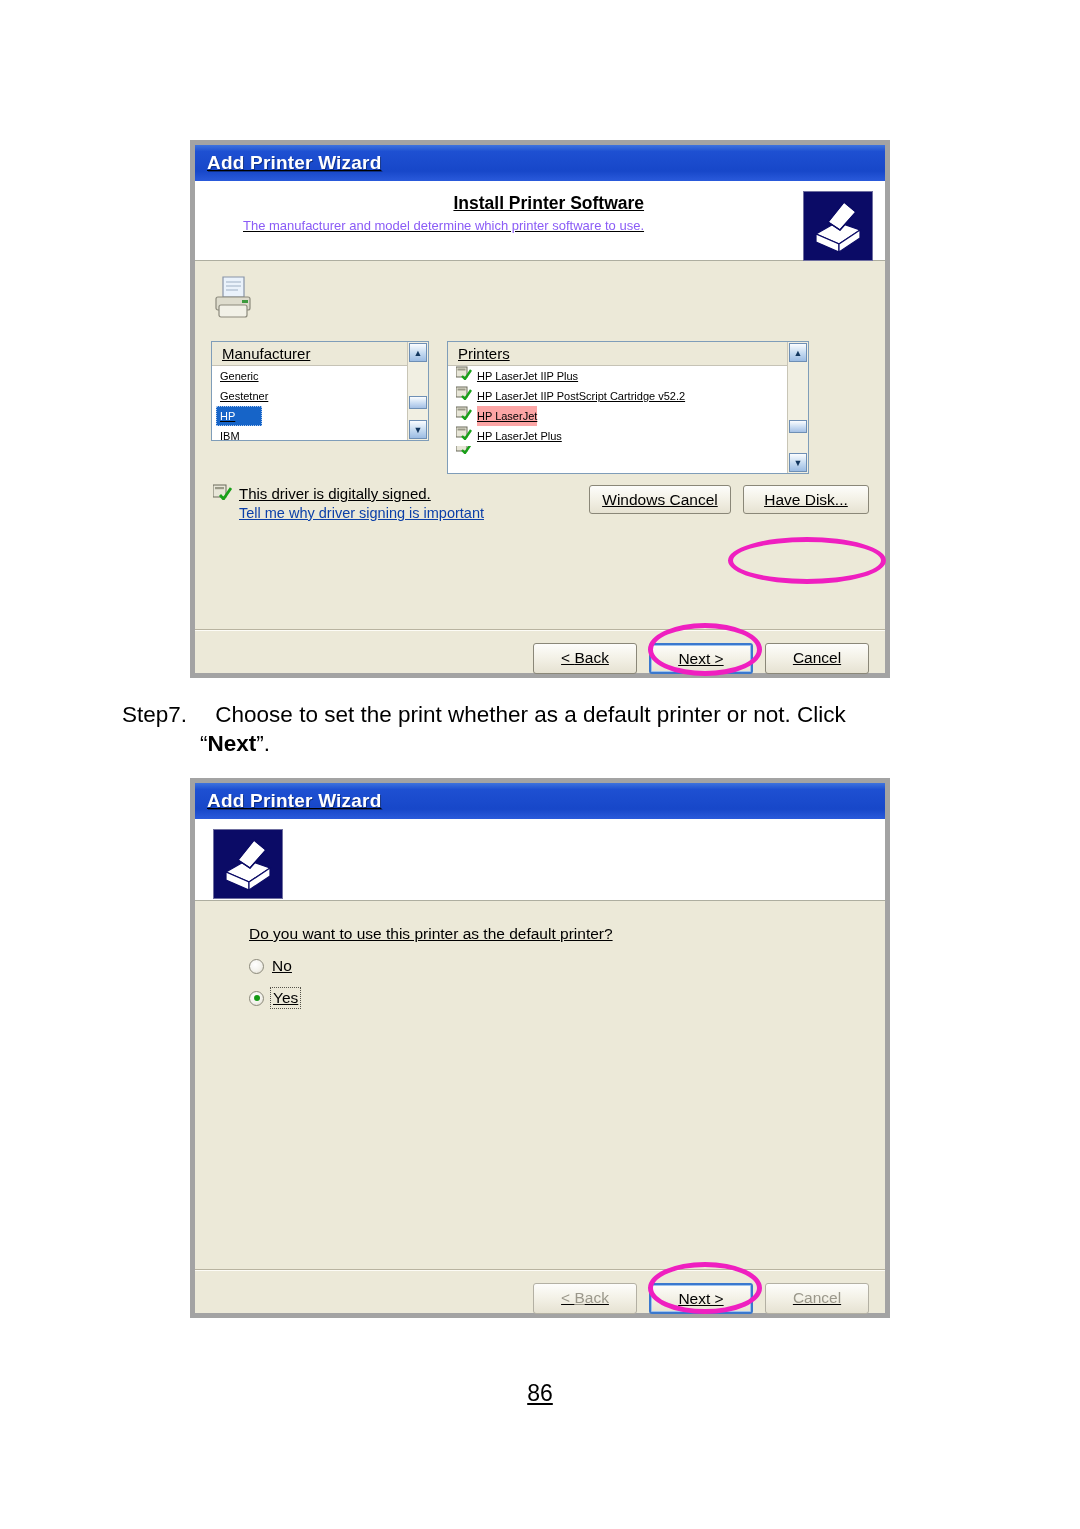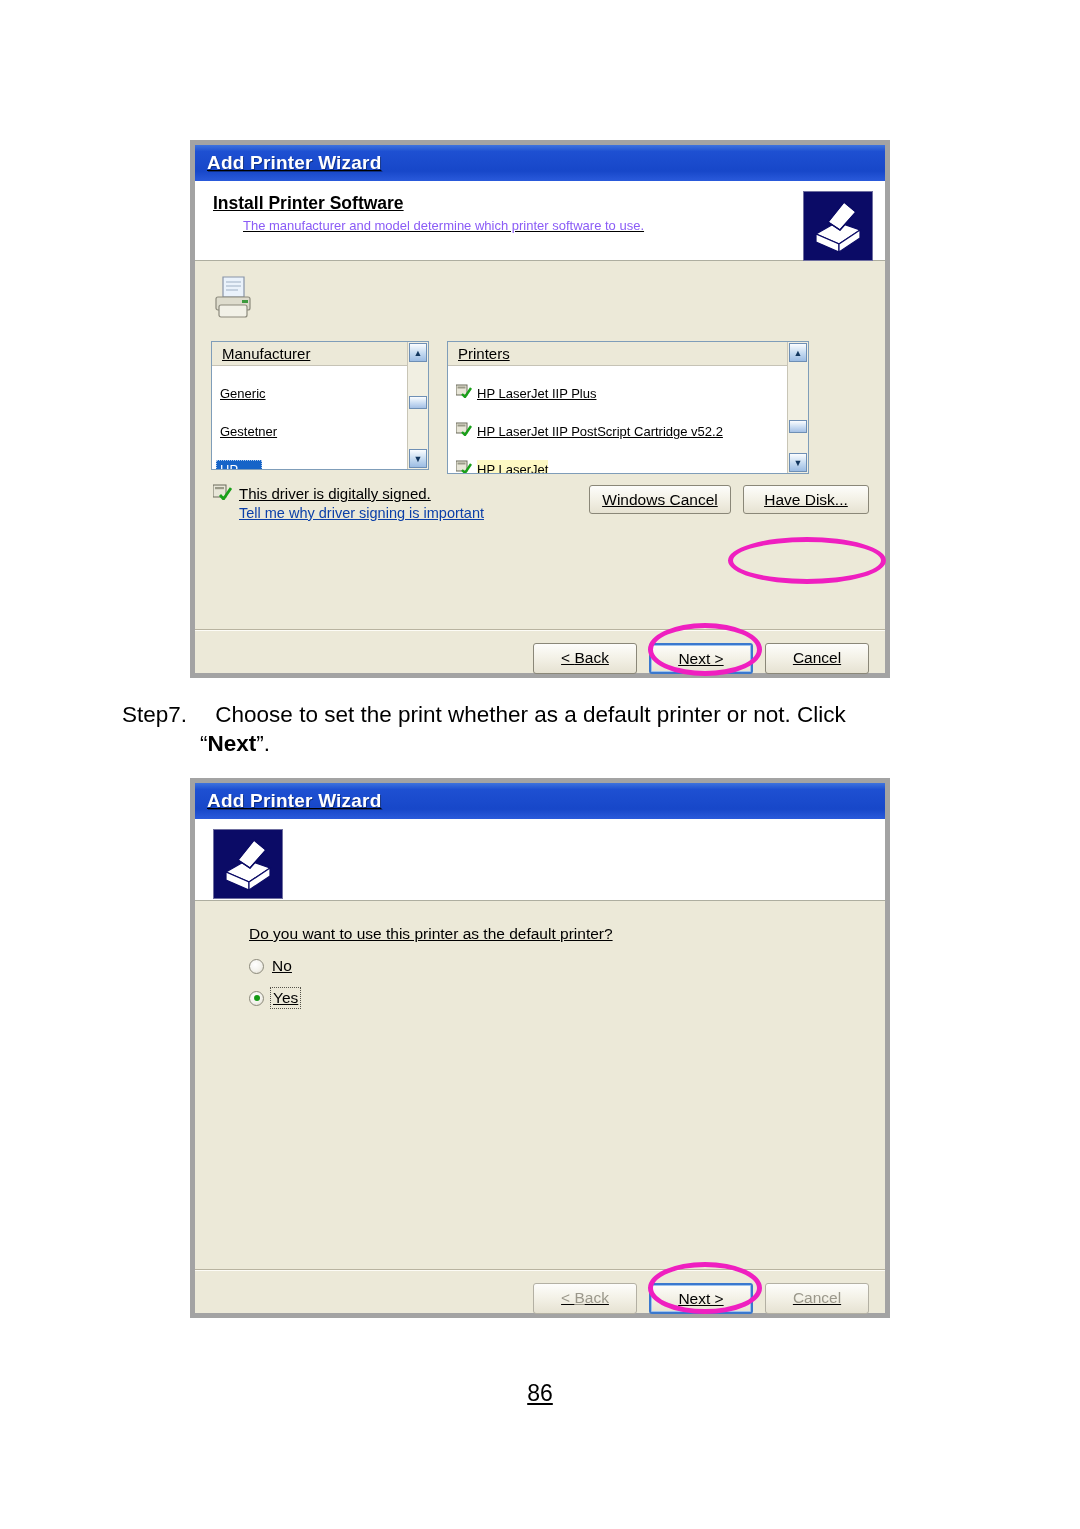--- a/index.html
+++ b/index.html
@@ -48,20 +48,21 @@
     justify-content: space-between;
     padding: 10px 12px 10px 18px;
     box-sizing: border-box;
   }
   .header-texts { padding-top: 2px; }
   .header-title {
     font-size: 17.5px;
     font-weight: bold;
     color: #000;
     margin-bottom: 4px;
+    text-align: right;
   }
   .header-sub {
     font-size: 13px;
     color: #8b5cf6;
     margin-left: 30px;
     line-height: 1.25;
     max-width: 560px;
   }
 
   .wiz-icon {
@@ -100,45 +101,44 @@
   }
   .listbox {
     border: 1px solid #7F9DB9;
     background: #FFFFFF;
     box-sizing: border-box;
     position: relative;
     display: flex;
     flex-direction: column;
     overflow: hidden;
   }
-  .listbox.left  { width: 218px; height: 129px; }
+  .listbox.left  { width: 218px; height: 100px; }
   .listbox.right { width: 362px; height: 133px; }
 
   .list-header {
     background: #ECE9D8;
     border-bottom: 1px solid #C6C3B6;
     font-size: 15px;
     padding: 3px 8px 3px 10px;
     color: #000;
     flex: 0 0 auto;
   }
   .list-items {
     flex: 1 1 auto;
     overflow: hidden;
     padding-left: 4px;
   }
   .list-item {
-    font-size: 13px;
+    font-size: 11px;
     line-height: 20px;
     height: 20px;
     white-space: nowrap;
     display: flex;
     align-items: center;
     padding-left: 4px;
-    margin-top: 18px;
   }
   .list-item.selected-blue {
     background: #1664C8;
     color: #ffffff;
     outline: 1px dotted #aac8ee;
     outline-offset: -1px;
     width: 42px;
   }
   .list-item .drv-ico { margin-right: 5px; flex: 0 0 auto; }
 
@@ -359,21 +359,21 @@
             <span>HP LaserJet IIP PostScript Cartridge v52.2</span>
           </div>
           <div class="list-item">
             <span class="drv-ico">
               <svg width="16" height="14" viewBox="0 0 16 14">
                   <rect x="0" y="1" width="11" height="10" fill="#E8E6D8" stroke="#6A6A5A"></rect>
                   <rect x="1.5" y="2.5" width="8" height="2" fill="#9A9A88"></rect>
                   <path d="M6 10 L9 13 L15 4" stroke="#19A019" stroke-width="2.4" fill="none"></path>
                 </svg>
             </span>
-            <span style="background:#fef9c3;">HP LaserJet</span>
+            <span style="background:#fca5a5;">HP LaserJet</span>
           </div>
           <div class="list-item">
             <span class="drv-ico">
               <svg width="16" height="14" viewBox="0 0 16 14">
                   <rect x="0" y="1" width="11" height="10" fill="#E8E6D8" stroke="#6A6A5A"></rect>
                   <rect x="1.5" y="2.5" width="8" height="2" fill="#9A9A88"></rect>
                   <path d="M6 10 L9 13 L15 4" stroke="#19A019" stroke-width="2.4" fill="none"></path>
                 </svg>
             </span>
             <span>HP LaserJet Plus</span>

